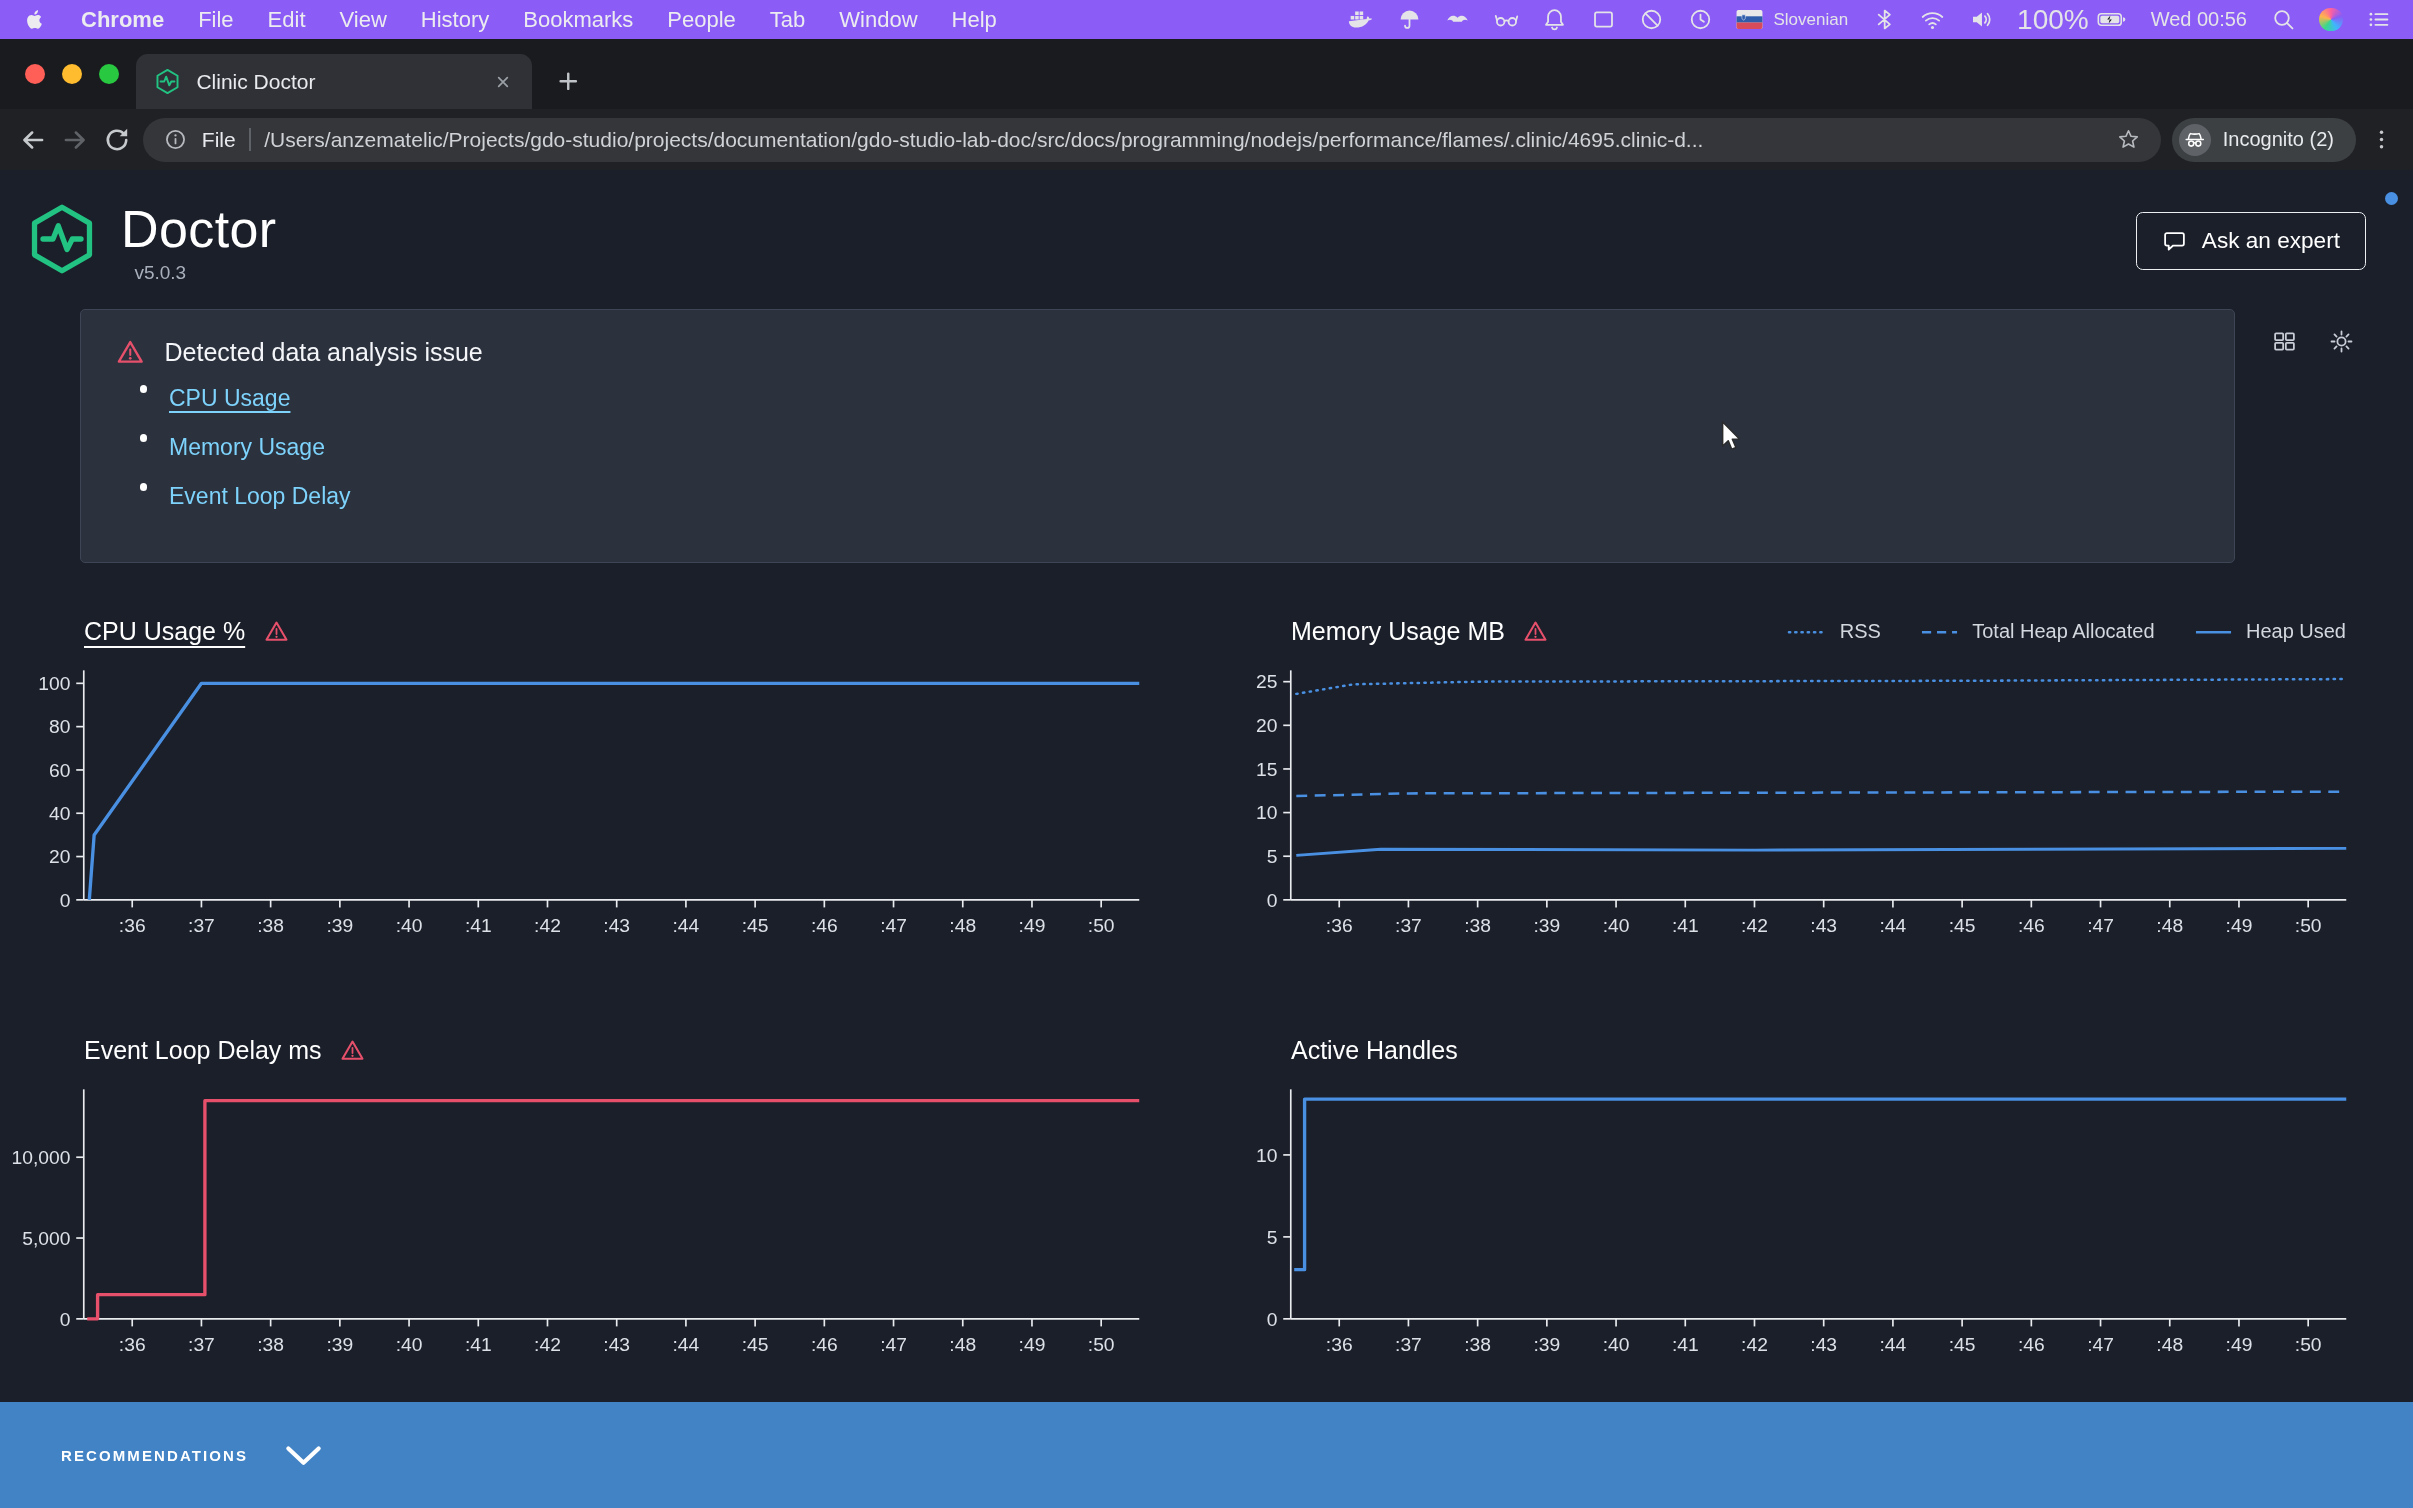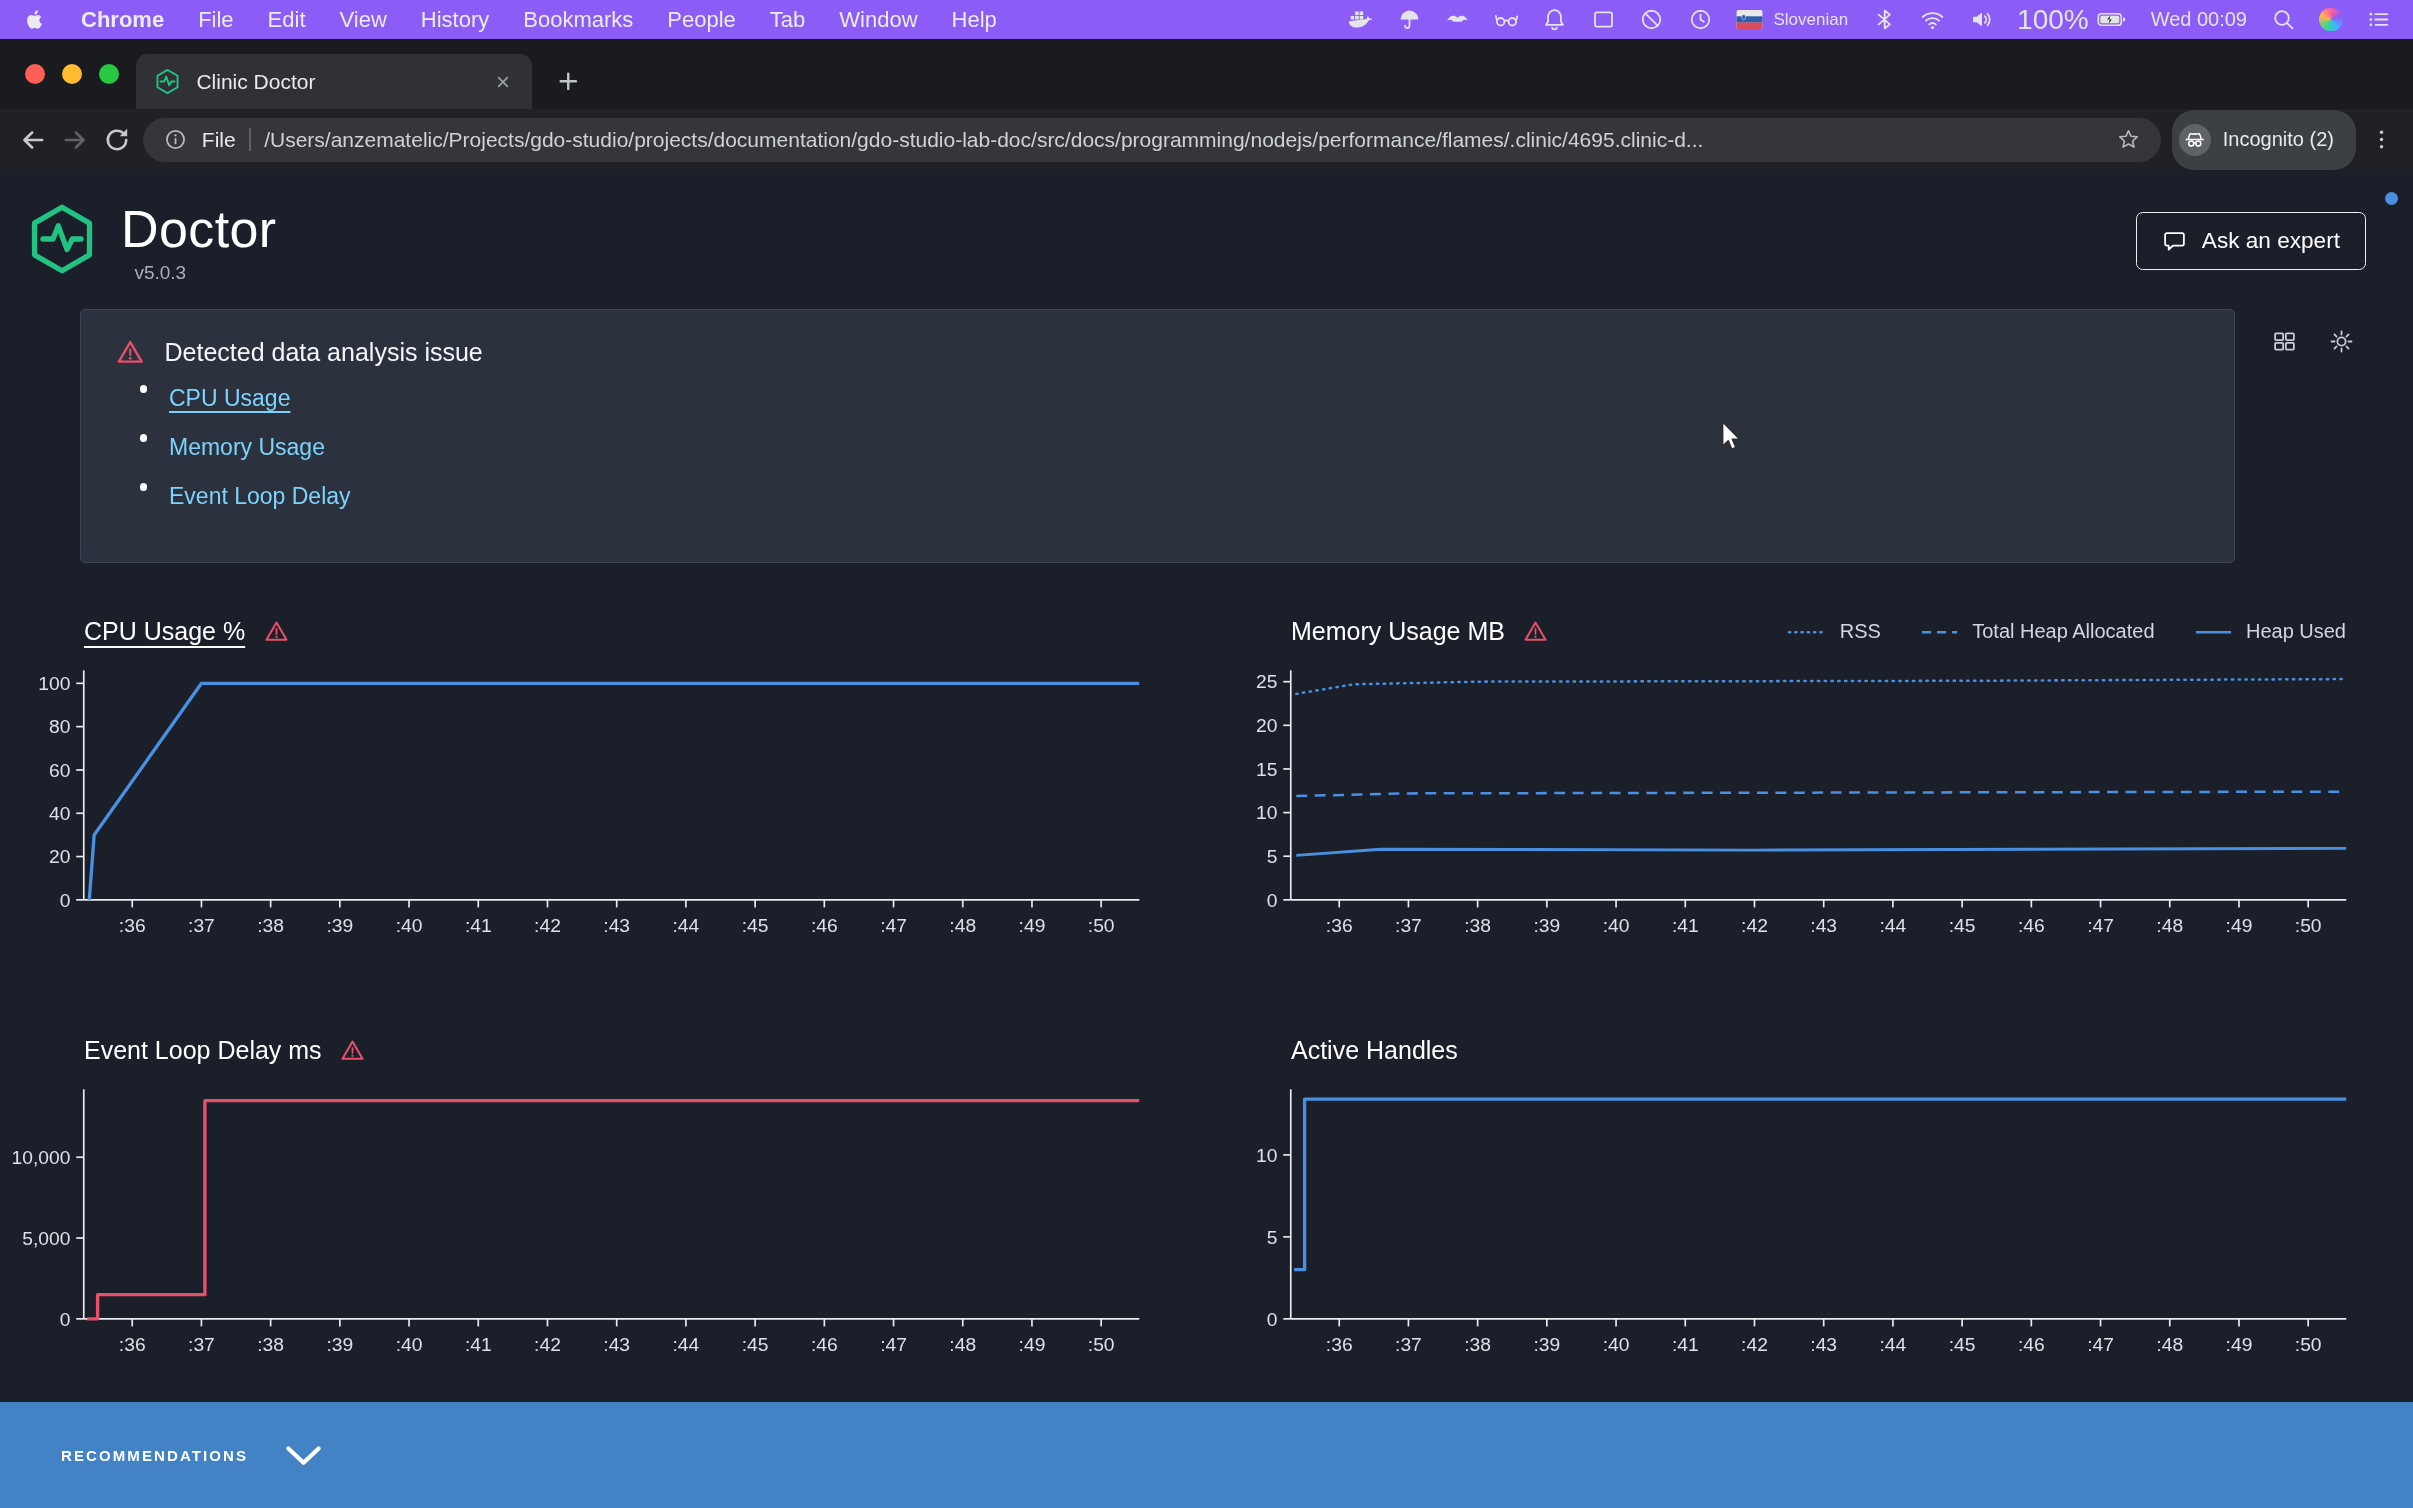--- a/index.html
+++ b/index.html
@@ -42,21 +42,21 @@
   .toolbar{height:61px;background:#202124;display:flex;align-items:center;gap:11.7px;padding:0 18.4px}
   .nav-ic{width:30px;height:30px;color:#c7cacd;cursor:pointer}
   .nav-ic.disabled{color:#5f6368}
   .omnibox{flex:1;min-width:0;height:44px;background:#35363a;border-radius:22px;display:flex;align-items:center;
     gap:13.4px;padding:0 20px;font-size:21px;color:#dadce0;cursor:text}
   .omnibox .icon{width:25px;height:25px;color:#b7babf}
   .scheme{color:#e8eaed;white-space:nowrap}
   .sep{width:1.7px;height:23.5px;background:#5f6368;flex:none}
   .url{flex:1;min-width:0;white-space:nowrap;overflow:hidden;text-overflow:ellipsis;color:#cfd2d6}
   .star{width:25px;height:25px;color:#9aa0a6;cursor:pointer}
-  .incog-chip{height:60px;background:#3c4043;border-radius:22px;display:flex;align-items:center;gap:11.7px;
+  .incog-chip{height:44px;background:#3c4043;border-radius:22px;display:flex;align-items:center;gap:11.7px;
     padding:0 22px 0 6.7px;font-size:20px;color:#e8eaed;cursor:pointer;flex:none}
   .incog-chip .bubble{width:32px;height:32px;border-radius:50%;background:#5f6368;display:flex;align-items:center;justify-content:center}
   .incog-chip .bubble .icon{width:23.5px;height:23.5px;color:#fff}
   .kebab{width:27px;height:27px;color:#c7cacd;cursor:pointer}
 
   
   .page{height:1339px;background:#1a1f2a;position:relative;overflow:hidden}
   .notif-dot{position:absolute;top:22px;right:15px;width:13.4px;height:13.4px;border-radius:50%;background:#4a90e2}
 
   .app-header{display:flex;align-items:flex-start;padding:32px 47px 0 25px}
@@ -211,21 +211,21 @@
           <span>100%</span>
           <span class="icon">
             <svg viewBox="0 0 34 28">
               <rect x="1.5" y="7.5" width="26" height="13" rx="3.5" fill="none" stroke="currentColor" stroke-width="1.8"></rect>
               <rect x="3.8" y="9.8" width="21.4" height="8.4" rx="1.8" fill="currentColor"></rect>
               <path d="M29.5 11.5v5c1.6-.2 2.6-1.1 2.6-2.5s-1-2.3-2.6-2.5z" fill="currentColor"></path>
               <path d="M15.2 9.5 11.6 14h2.8l-1.2 4.5L16.8 14h-2.8z" fill="#16171a" stroke="none"></path>
             </svg>
           </span>
         </span>
-        <span class="clock">Wed 00:09</span>
+        <span class="clock">Wed 00:56</span>
         <span class="st">
           <svg viewBox="0 0 28 28" fill="none" stroke="currentColor" stroke-width="2" stroke-linecap="round" stroke-linejoin="round">
             <circle cx="12.3" cy="12.3" r="7.6"></circle>
             <path d="M17.8 17.8 24 24"></path>
           </svg>
         </span>
         <span class="siri"></span>
         <span class="st">
           <svg viewBox="0 0 28 28" fill="none" stroke="currentColor" stroke-width="2" stroke-linecap="round" stroke-linejoin="round">
             <circle cx="5.5" cy="8" r="1.5" fill="currentColor" stroke="none"></circle>

